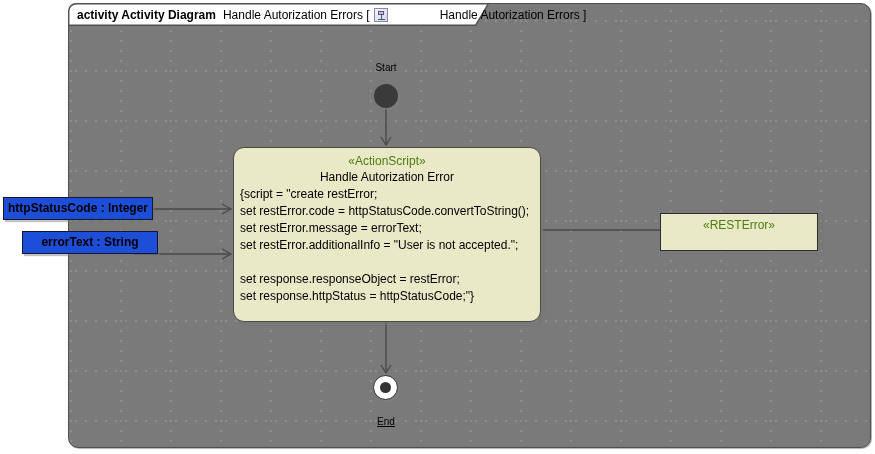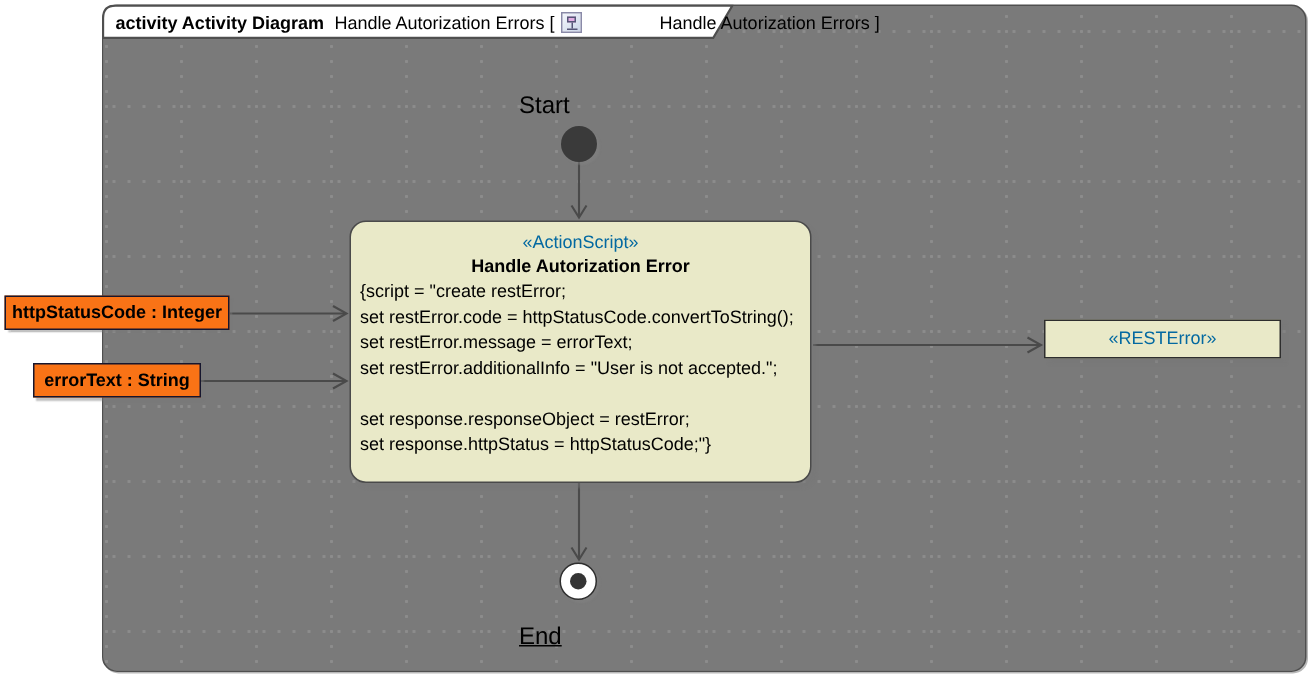--- a/index.html
+++ b/index.html
@@ -81,21 +81,22 @@
   .edges {
     position: absolute; left: 0; top: 0;
     width: 875px; height: 454px;
     pointer-events: none;
   }
 
   
   .node-label {
     position: absolute;
     width: 80px;
-    font-size: 16px;
+    text-align: center;
+    font-size: 10px;
   }
   .start-label { left: 346px; top: 62px; }
   .end-label   { left: 346px; top: 416px; text-decoration: underline; }
 
   .start-circle {
     position: absolute;
     left: 374px; top: 84px;
     width: 24px; height: 24px;
     border-radius: 50%;
     background: #3a3a3a;
@@ -125,57 +126,57 @@
     background: #e9e9c8;
     border: 1.4px solid #4a4a4a;
     border-radius: 11px;
     box-shadow: 3px 3px 2px rgba(120,120,120,0.5);
     padding-top: 5px;
     overflow: hidden;
   }
   .stereotype {
     text-align: center;
     font-size: 12px;
-    color: #0369a1;
+    color: #4d7c0f;
     line-height: 16px;
   }
   .action-title {
     text-align: center;
     font-size: 12px;
-    font-weight: bold;
+    font-weight: normal;
     line-height: 17px;
   }
   .script-line {
     font-size: 12px;
     line-height: 17px;
     min-height: 17px;
     padding: 0 6px;
     white-space: pre;
   }
 
   
   .pin-box {
     position: absolute;
     height: 23px;
-    background: #f97316;
+    background: #1d4ed8;
     border: 1px solid #16162e;
     box-shadow: 2px 2px 1px rgba(120,120,120,0.45);
     font-size: 12px;
     font-weight: bold;
     text-align: center;
     line-height: 21px;
   }
   .pin-http  { left: 3px;  top: 197px; width: 150px; }
-  .pin-error { left: 22px; top: 242px; width: 112px; }
+  .pin-error { left: 22px; top: 231px; width: 136px; }
 
   
   .result-node {
     position: absolute;
-    left: 696px; top: 213px;
-    width: 158px; height: 26px;
+    left: 660px; top: 213px;
+    width: 158px; height: 38px;
     background: #e9e9c8;
     border: 1.4px solid #2e2e2e;
     box-shadow: 3px 3px 2px rgba(120,120,120,0.5);
     padding-top: 3px;
   }
   .result-name {
     text-align: center;
     font-size: 12px;
     font-weight: bold;
     line-height: 17px;

